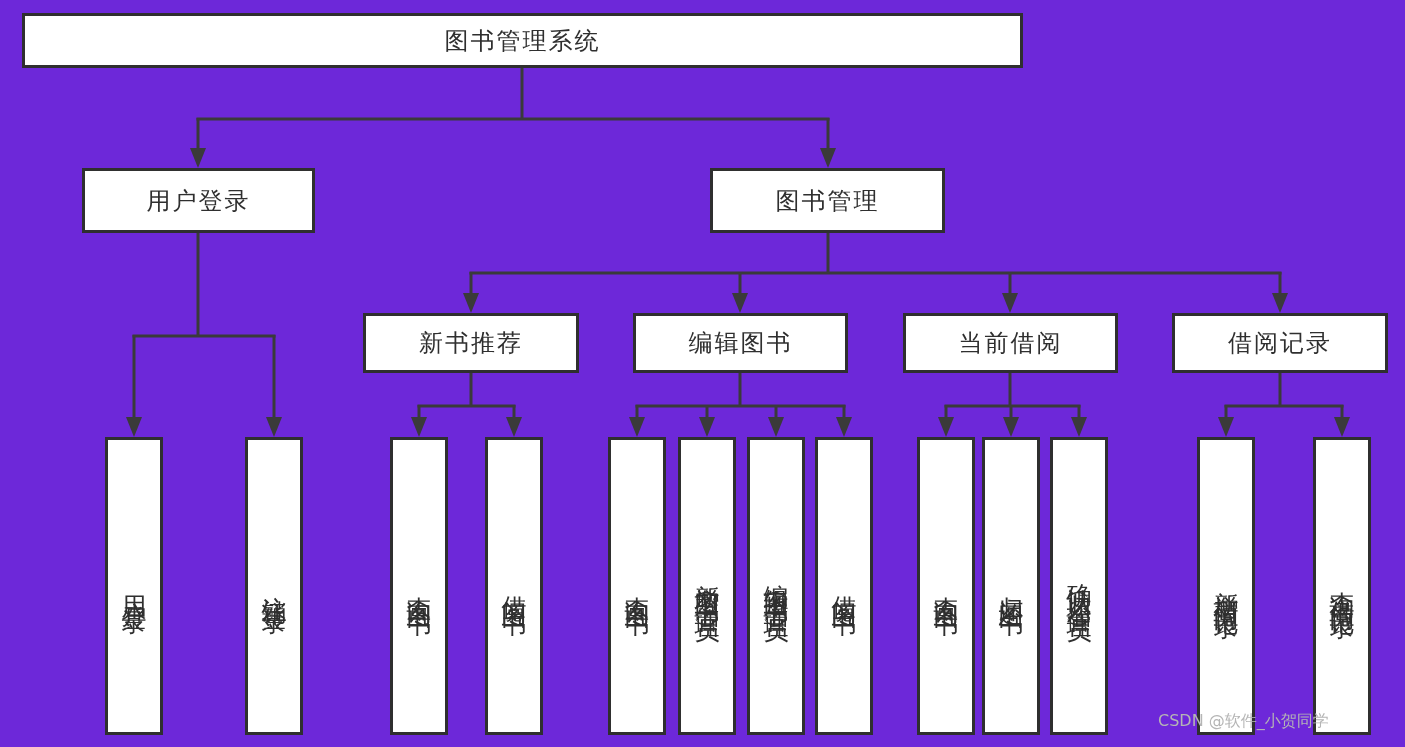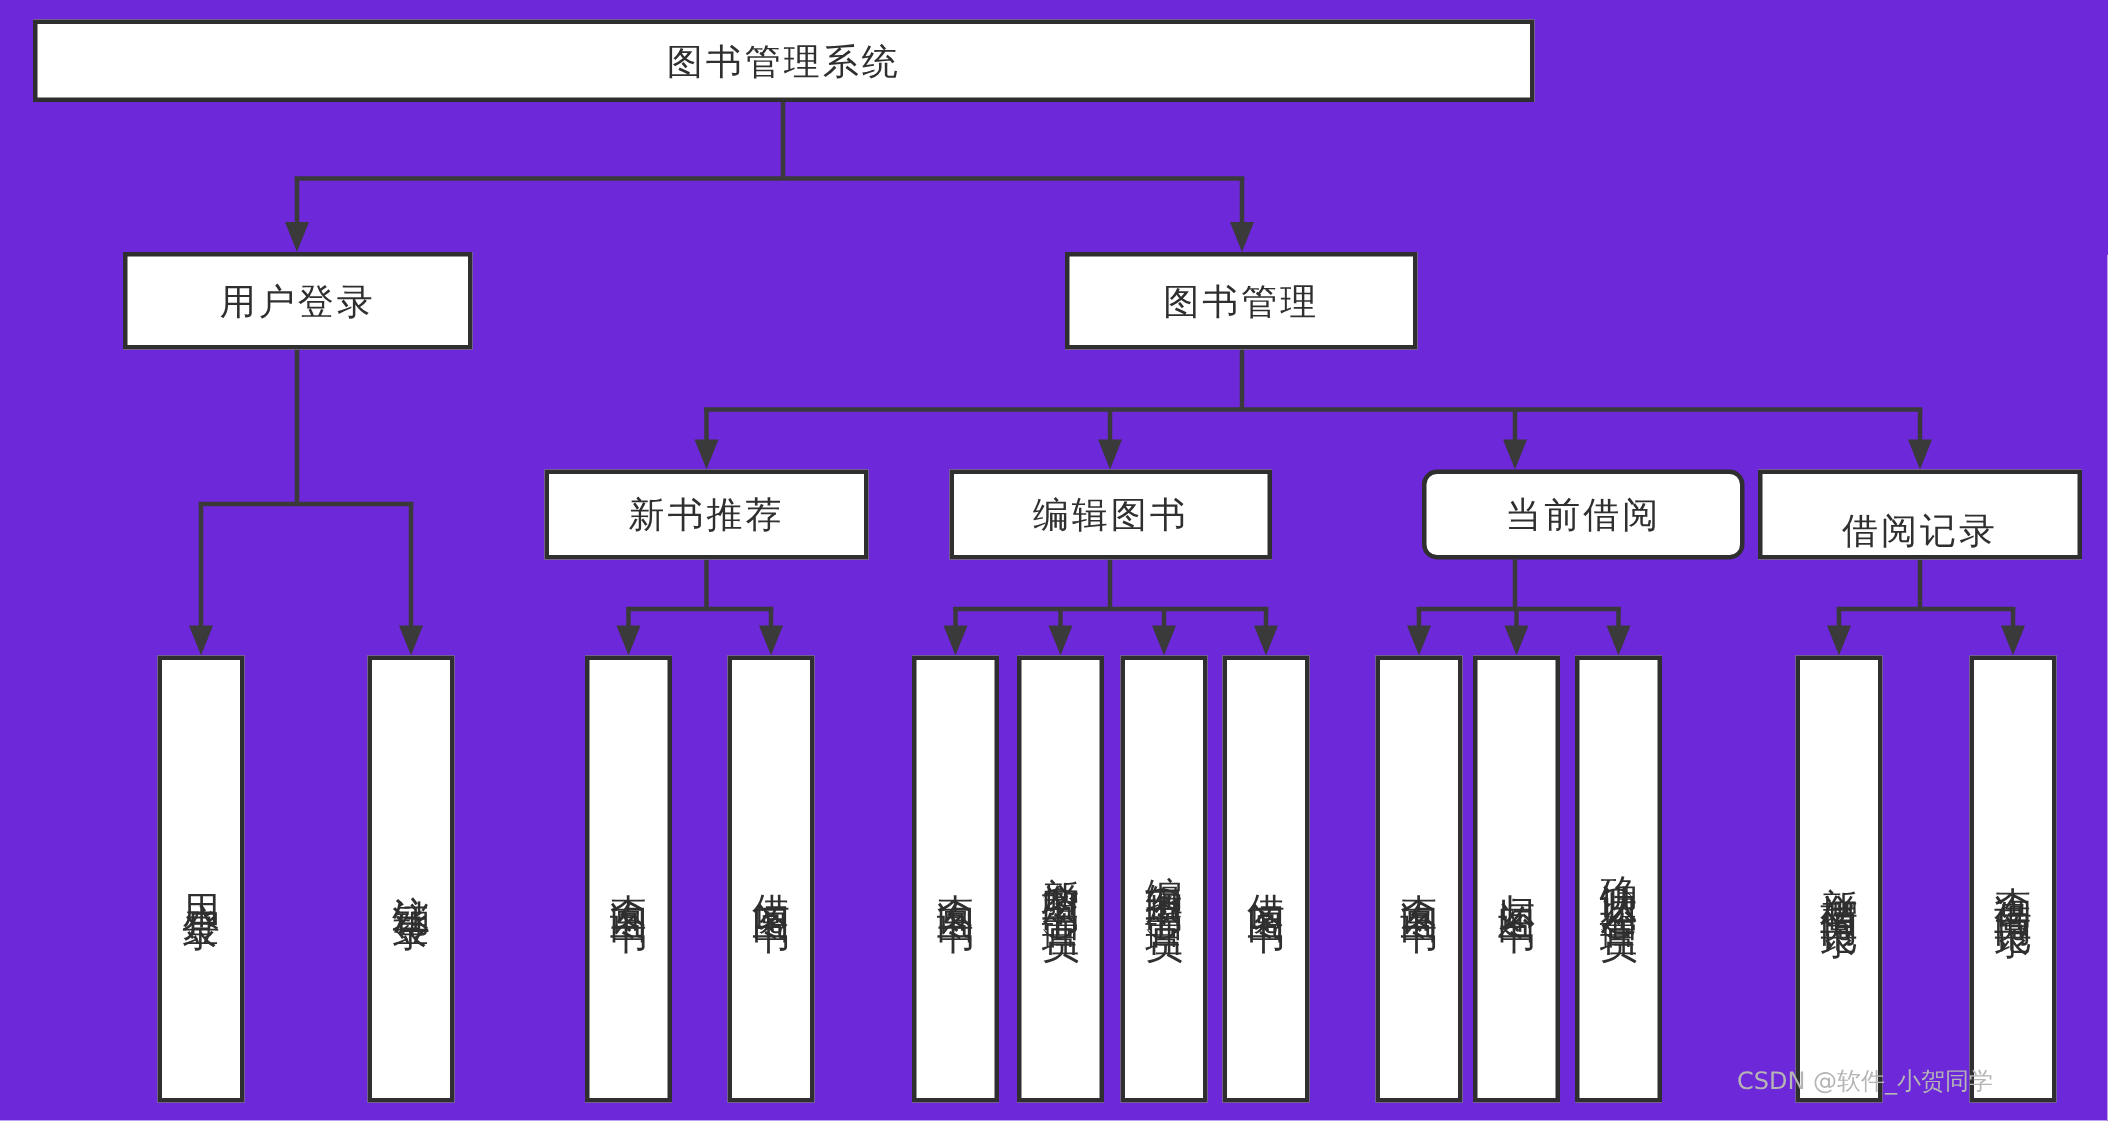--- a/index.html
+++ b/index.html
@@ -36,22 +36,22 @@
   }
   
   .n-root{left:22px;top:13px;width:1001px;height:55px;}
   
   .n-userlogin{left:82px;top:168px;width:233px;height:65px;}
   .n-bookmgmt{left:710px;top:168px;width:235px;height:65px;align-items:center;}
   
   .n-l3{top:313px;height:60px;}
   .n-recommend{left:363px;width:216px;}
   .n-borrowing{left:633px;width:215px;}
-  .n-current{left:948px;width:215px;border-radius:10px;}
-  .n-records{left:1172px;width:216px;align-items:flex-end;}
+  .n-current{left:903px;width:215px;}
+  .n-records{left:1172px;width:216px;}
   
   .leaf{top:437px;width:58px;height:298px;}
   .lf1{left:105px;} .lf2{left:245px;}
   .lf3{left:390px;} .lf4{left:485px;}
   .lf5{left:608px;} .lf6{left:678px;} .lf7{left:747px;} .lf8{left:815px;}
   .lf9{left:917px;} .lf10{left:982px;} .lf11{left:1050px;}
   .lf12{left:1197px;} .lf13{left:1313px;}
   .watermark{
     position:absolute;
     left:1158px;top:711px;

